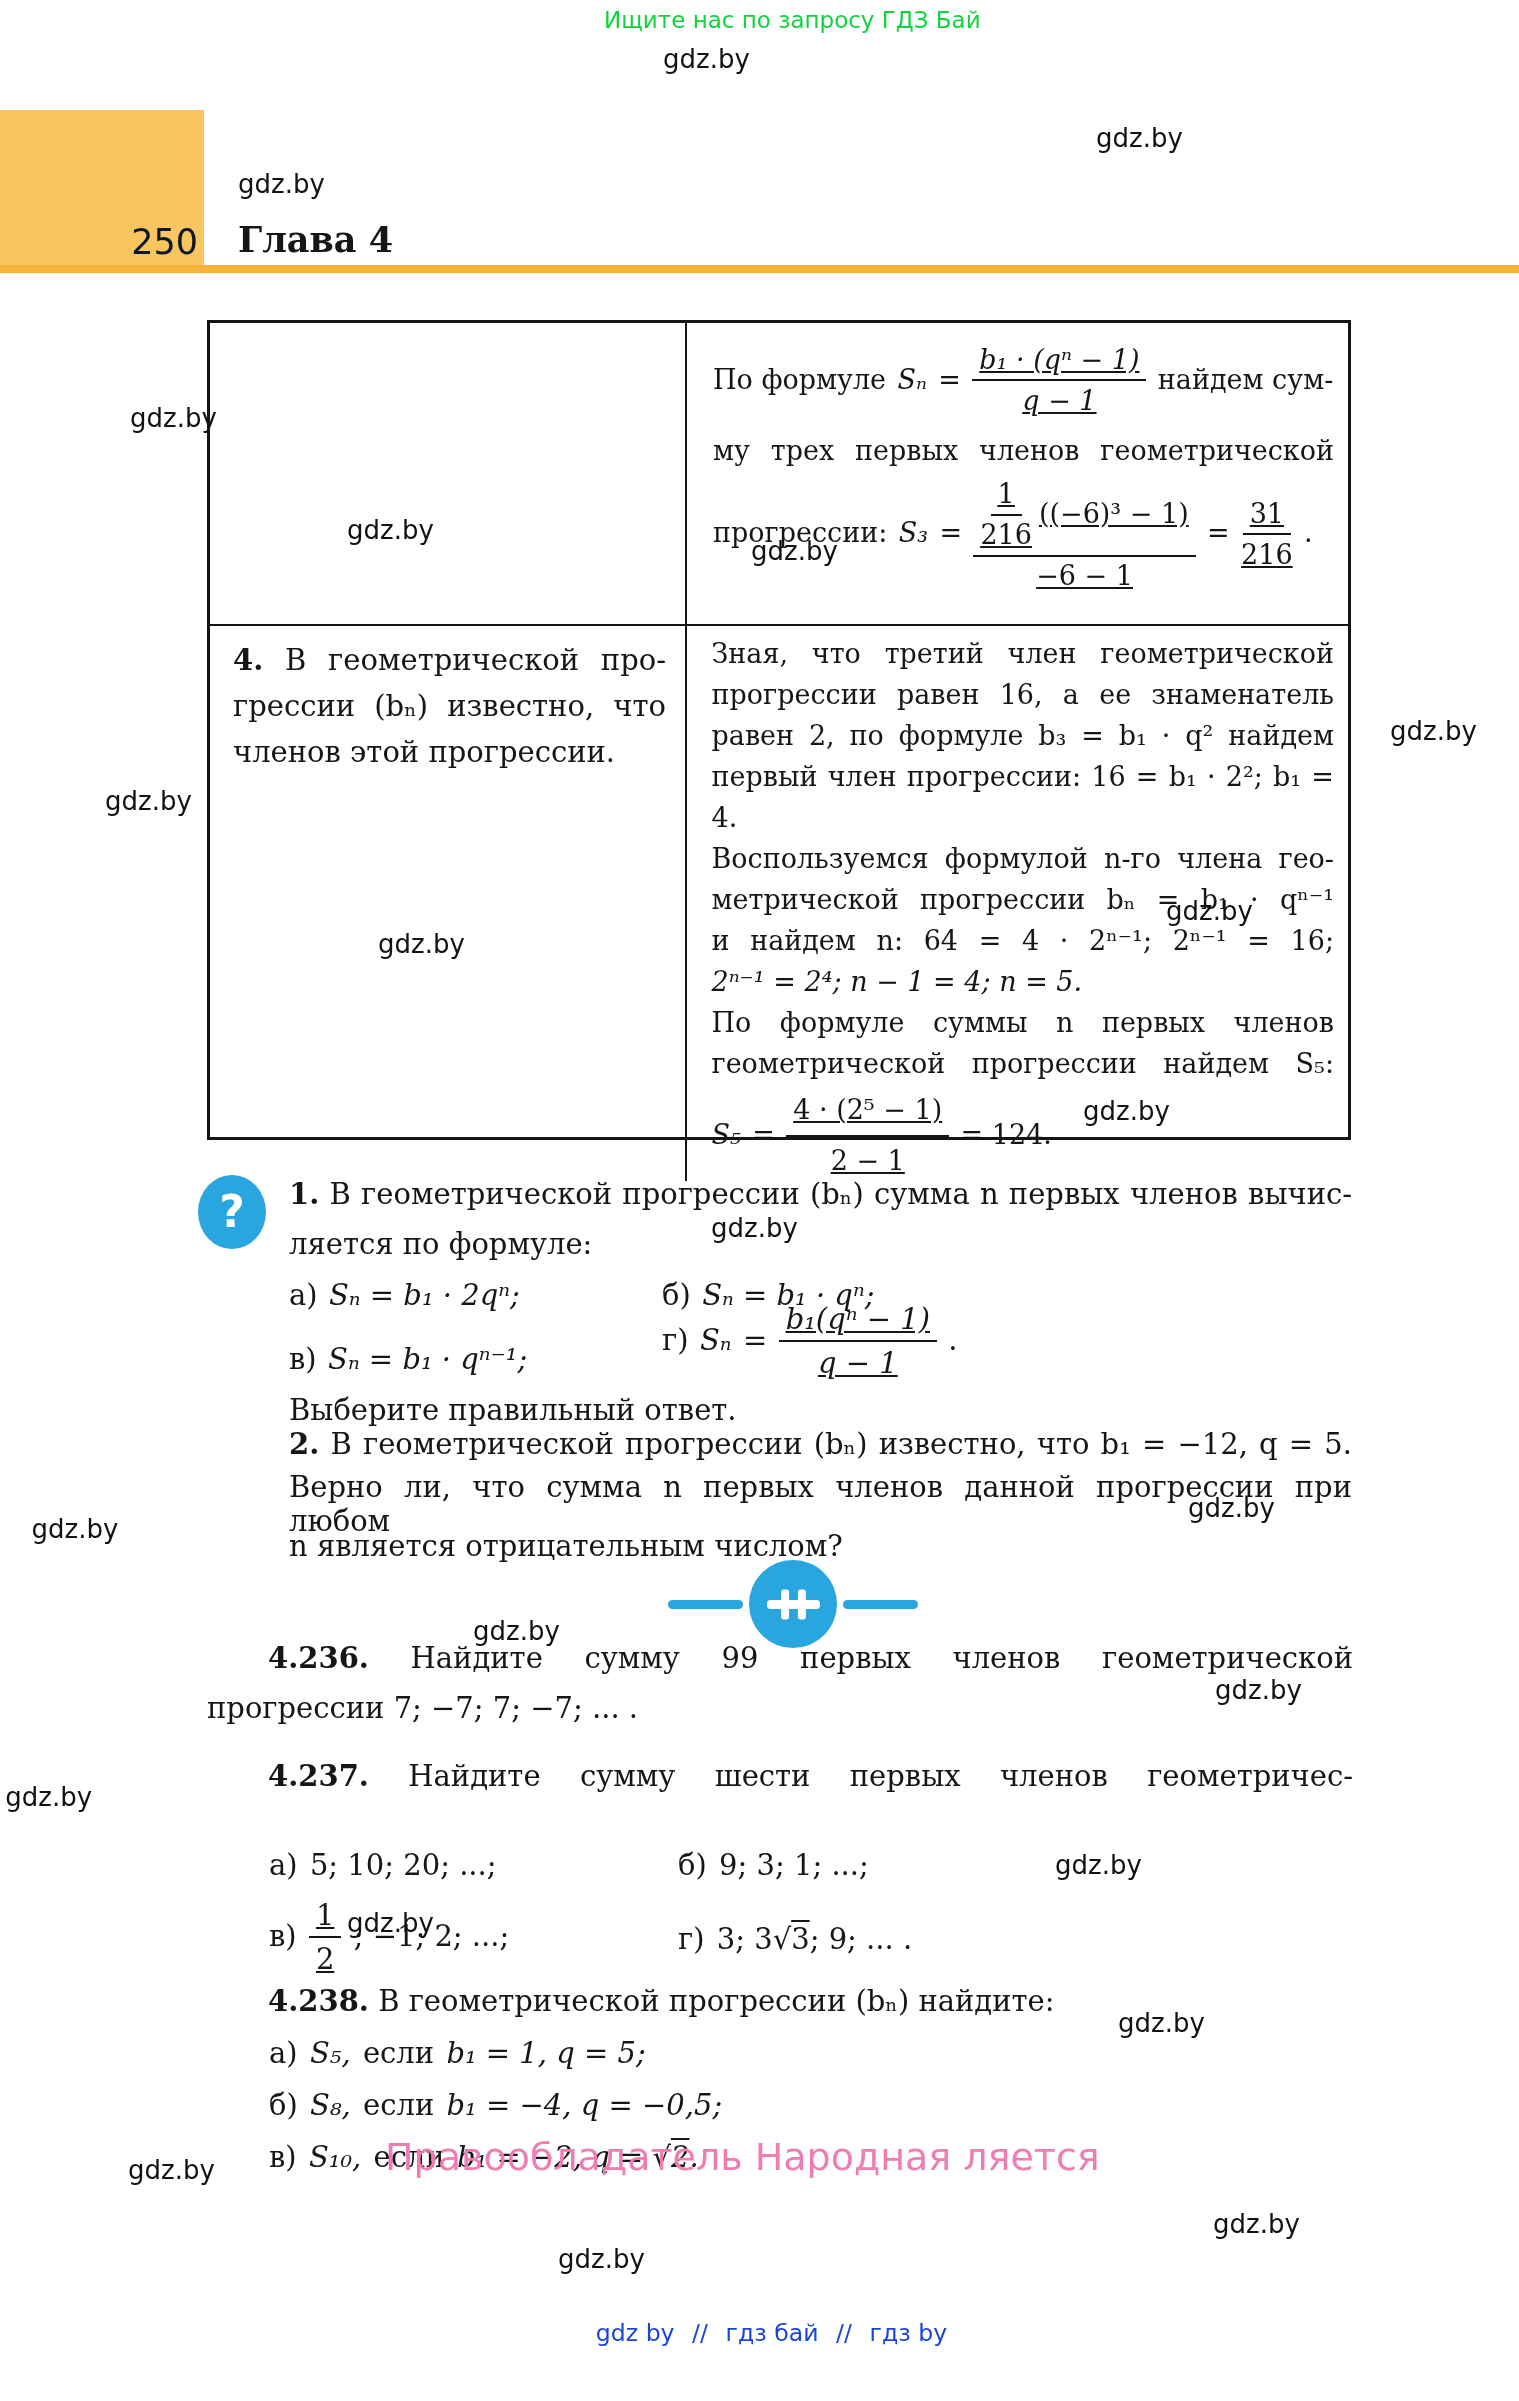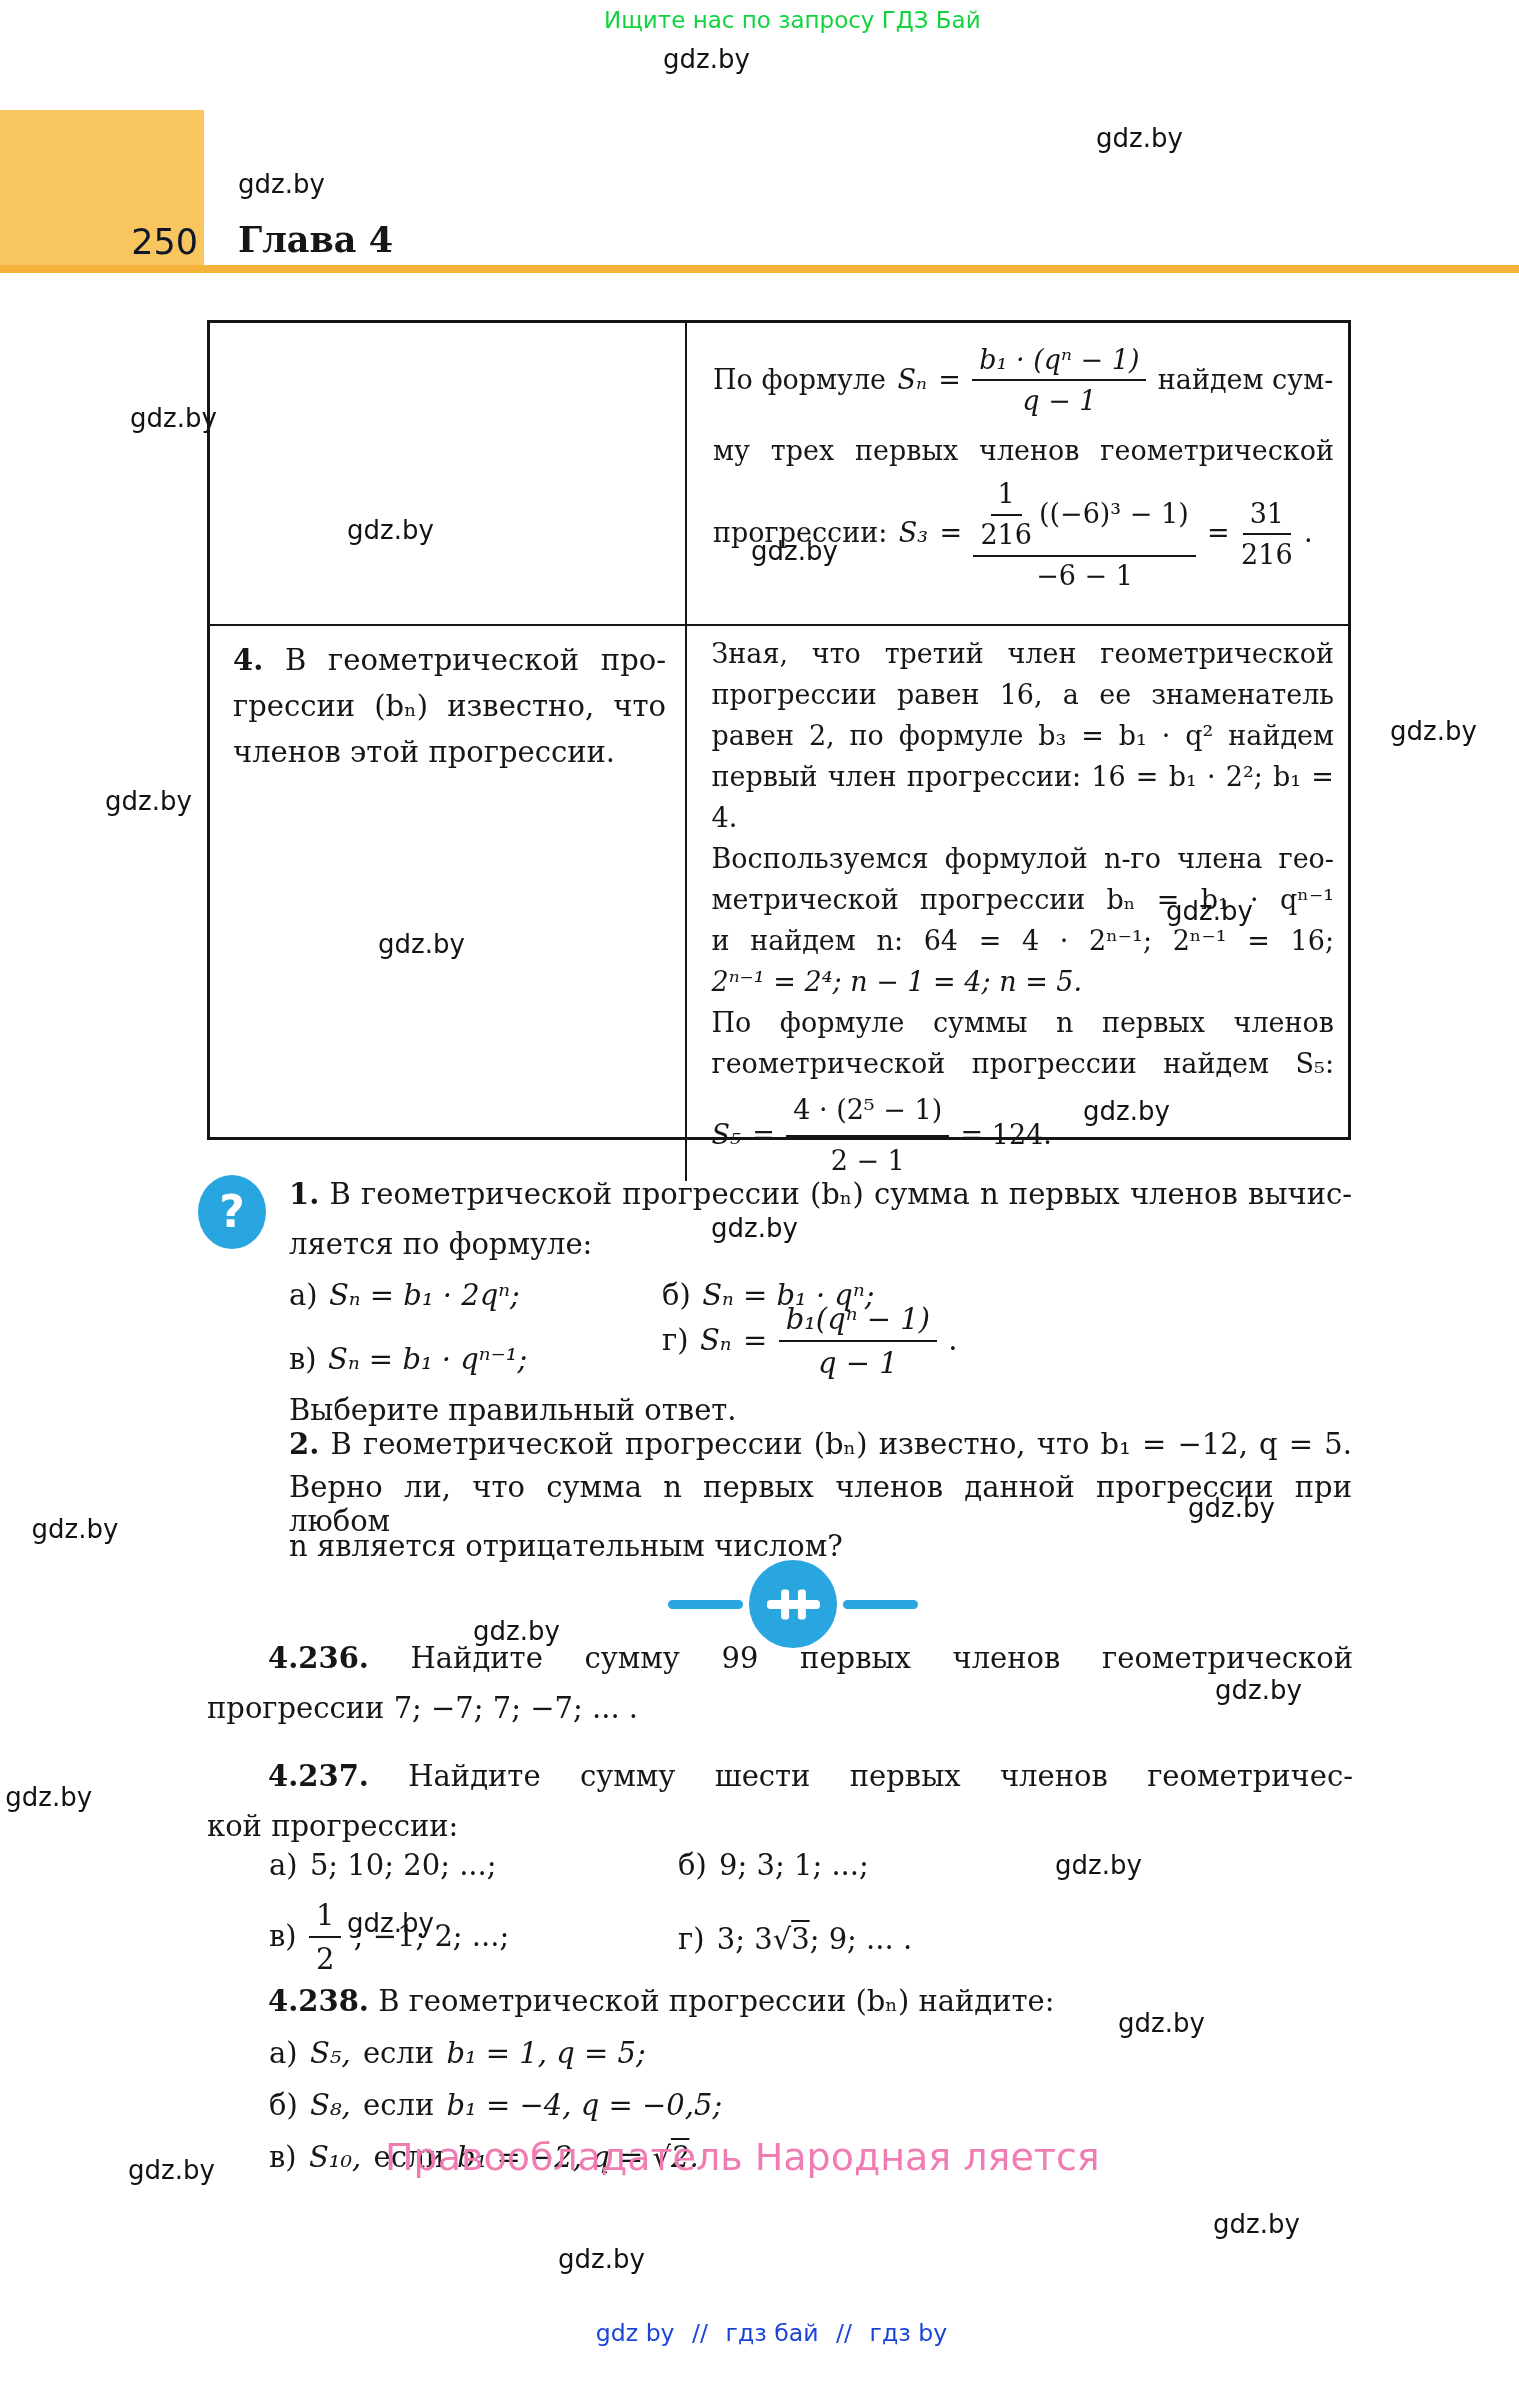--- a/index.html
+++ b/index.html
@@ -29,21 +29,21 @@
   #cell-sol1 { padding:8.8px 14px 0 26px; }
   #cell-problem { padding:10.5px 19px 0 23px; font-size:29px; line-height:46px; }
   #cell-sol4 { padding:7px 14px 0 24.5px; line-height:41px; }
 
   .just { text-align:justify; text-align-last:justify; }
   .m { font-style:italic; }
   .bold { font-weight:bold; }
   .ol { text-decoration:overline; }
 
   .fl { display:flex; align-items:center; gap:11.4px; }
-  .frac { display:inline-flex; flex-direction:column; align-items:center; text-align:left; }
+  .frac { display:inline-flex; flex-direction:column; align-items:center; text-align:left;text-decoration:underline; }
   .frac > .num { display:inline-flex; align-items:center; justify-content:center; gap:7px;
                  padding:1.8px 7px 4.4px; border-bottom:2.6px solid #151515; }
   .frac > .den { padding-top:3.5px; }
 
   #s1l1 { margin-top:10.5px; }
   #s1l2 { margin-top:19px; }
   #s1l3 { margin-top:8.8px; }
   #s4formula { margin-top:3.5px; }
 
   #qblock { position:absolute; left:0; top:1164px; width:1519px; font-size:29px; }
@@ -253,21 +253,20 @@
       <span>Найдите сумму 99 первых членов геометрической</span>
     </div>
     <div>прогрессии 7; −7; 7; −7; ... .</div>
   </div>
 
   <div class="exblock" id="e4237">
     <div class="just indent">
       <span class="bold">4.237.</span>
       <span>Найдите сумму шести первых членов геометричес-</span>
     </div>
-    <div>кой прогрессии:</div>
   </div>
 
   <div class="opt" id="o237a">
     <span>а)</span>
     <span>5; 10; 20; ...;</span>
   </div>
   <div class="opt" id="o237b">
     <span>б)</span>
     <span>9; 3; 1; ...;</span>
   </div>

